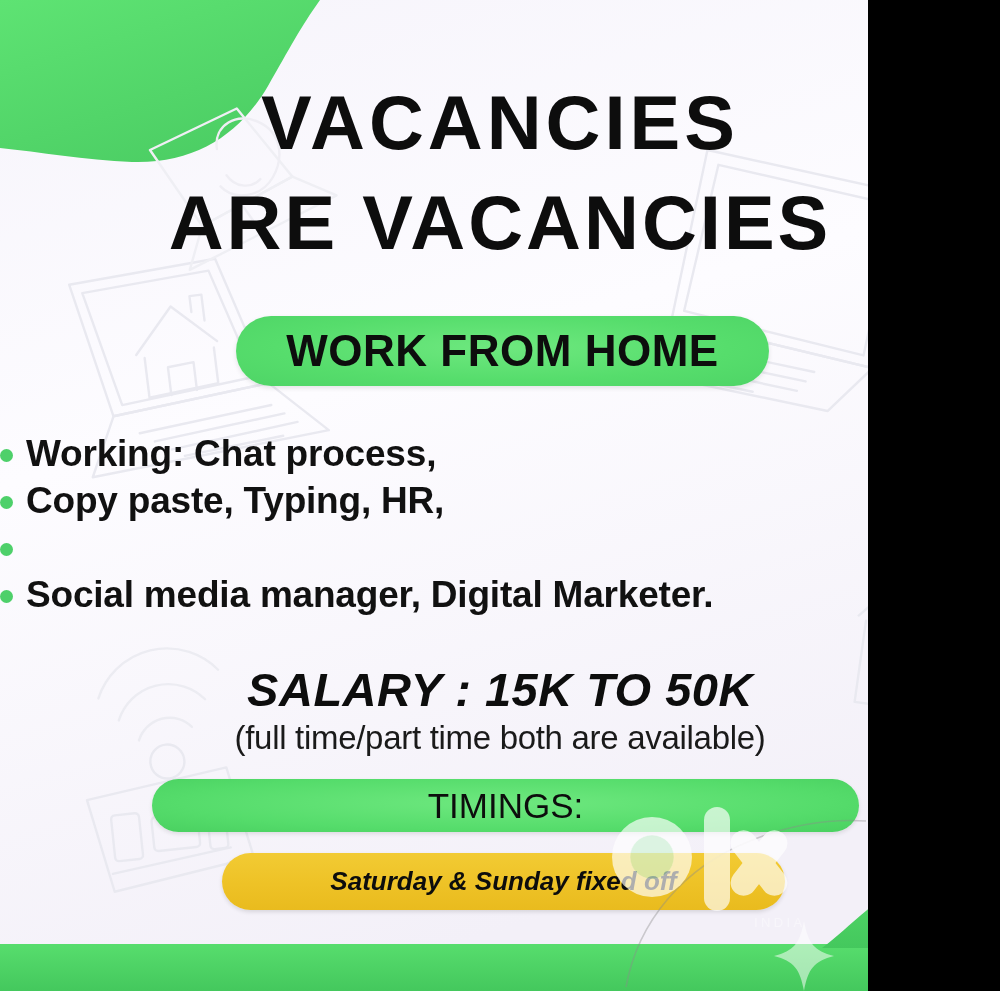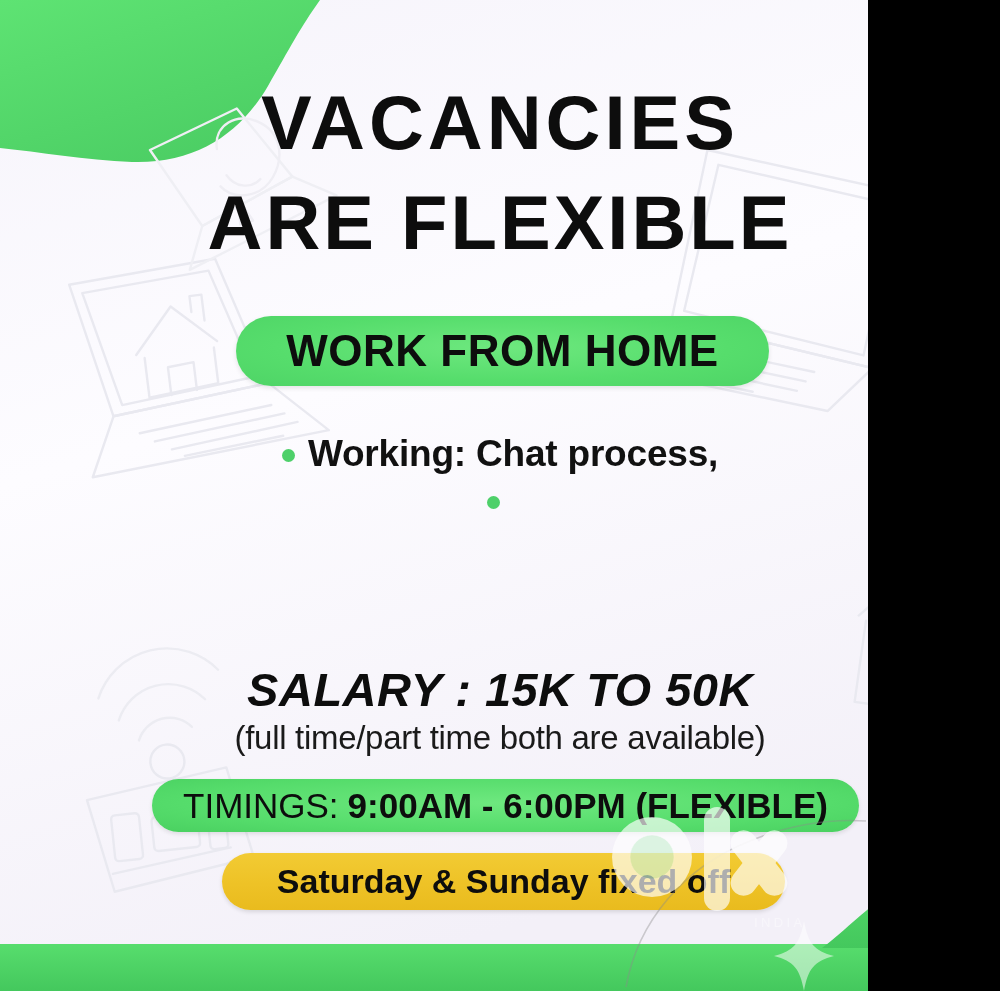--- a/index.html
+++ b/index.html
@@ -103,36 +103,36 @@
     font-size: 35px;
     letter-spacing: 0px;
   }
   #pill-weekend {
     left: 222px;
     top: 853px;
     width: 563px;
     height: 57px;
     background: linear-gradient(180deg, #f2cb34 0%, #eec226 55%, #e9bb1e 100%);
     box-shadow: 0 2px 4px rgba(0,0,0,0.12);
-    font-size: 34px;
+    font-size: 26px;
     letter-spacing: 0px;
+    font-style: italic;
   }
   #pill-timings .tim-label { font-weight: 400; }
   #pill-timings .tim-value { font-weight: 700; margin-left: 9px; }
 
   #bullets {
     position: absolute;
     left: 0;
     top: 430px;
     width: 1000px;
   }
   .bullet-row {
     display: flex;
     align-items: center;
-    justify-content: center;
     height: 47px;
     white-space: nowrap;
   }
   .bullet-dot {
     width: 13px;
     height: 13px;
     border-radius: 50%;
     background: #4ed06a;
     margin-right: 13px;
     flex: 0 0 auto;
@@ -261,41 +261,48 @@
         <path d="M 24,64 C 34,74 50,74 58,62"></path>
         <path d="M 40,86 L 58,104 L 46,110 Z"></path>
       </g>
     </g>
   </svg>
 
   <div id="content">
 
     <div class="headline" id="headline-1">VACANCIES</div>
 
-    <div class="headline" id="headline-2">ARE FLEXIBLE</div>
+    <div class="headline" id="headline-2">ARE VACANCIES</div>
 
     <div class="pill" id="pill-wfh">WORK FROM HOME</div>
 
     <div id="bullets">
       <div class="bullet-row">
         <span class="bullet-dot"></span>
         <span class="bullet-text">Working: Chat process,</span>
       </div>
       <div class="bullet-row">
         <span class="bullet-dot"></span>
+        <span class="bullet-text">Copy paste, Typing, HR,</span>
+      </div>
+      <div class="bullet-row">
+        <span class="bullet-dot"></span>
+      </div>
+      <div class="bullet-row">
+        <span class="bullet-dot"></span>
+        <span class="bullet-text">Social media manager, Digital Marketer.</span>
       </div>
     </div>
 
     <div id="salary-line">SALARY : 15K TO 50K</div>
 
     <div id="salary-note">(full time/part time both are available)</div>
 
     <div class="pill" id="pill-timings">
       <span class="tim-label">TIMINGS:</span>
-      <span class="tim-value">9:00AM - 6:00PM (FLEXIBLE)</span>
     </div>
 
     <div class="pill" id="pill-weekend">Saturday &amp; Sunday fixed off</div>
   </div>
 
   <svg id="olx-svg" viewBox="0 0 260 190">
     <g opacity="0.72">
 
       <path d="M 18,186 C 30,120 76,66 142,40 C 186,22 226,18 258,20" fill="none" stroke="#8a8a8a" stroke-width="1.6" opacity="0.55"></path>
 

